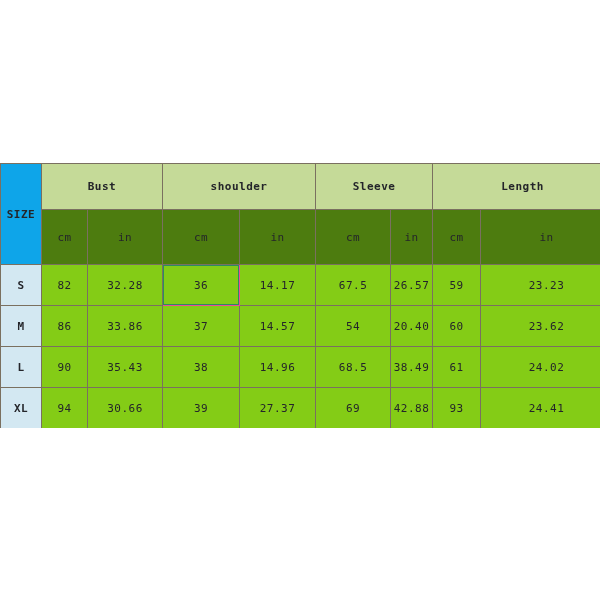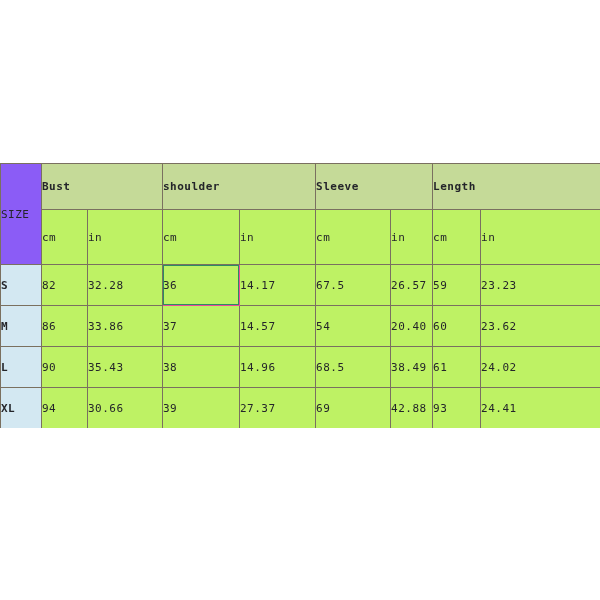--- a/index.html
+++ b/index.html
@@ -28,21 +28,21 @@
   table.size-chart {
     border-collapse: collapse;
     table-layout: fixed;
     width: 612px;   
     height: 265px;
     background: #ffffff;
   }
 
   table.size-chart td {
     border: 1px solid #7a7060;
-    text-align: left;
+    text-align: center;
     vertical-align: middle;
     font-size: 11px;
     color: #24252a;
     letter-spacing: 0.5px;
     padding: 0;
     overflow: hidden;
     white-space: nowrap;
   }
 
   
@@ -50,48 +50,48 @@
     background: #c5da98;
     border-color: #6f8a45;
     font-weight: bold;
     font-size: 11px;
     vertical-align: bottom;
     padding-bottom: 4px;
   }
 
   
   td.unit-head {
-    background: #bef264;
+    background: #4d7c0f;
     border-color: #6f8a45;
     font-weight: normal;
     font-size: 11px;
     vertical-align: bottom;
     padding-bottom: 4px;
   }
 
   
   td.size-corner {
-    background: #8b5cf6;
+    background: #0ea5e9;
     border-color: #7a8f99;
-    font-weight: normal;
+    font-weight: bold;
     font-size: 11px;
     vertical-align: middle;
   }
 
   
   td.size-label {
     background: #d3e8f2;
     border-color: #7a8f99;
     font-weight: bold;
     font-size: 11px;
   }
 
   
   td.data-cell {
-    background: #bef264;
+    background: #84cc16;
     font-size: 12px;
   }
 
   
   td.data-cell.is-selected {
     border: 1px solid #ec4899;
     box-shadow: inset 0 0 0 1px #2e8b63;
   }
 
   

